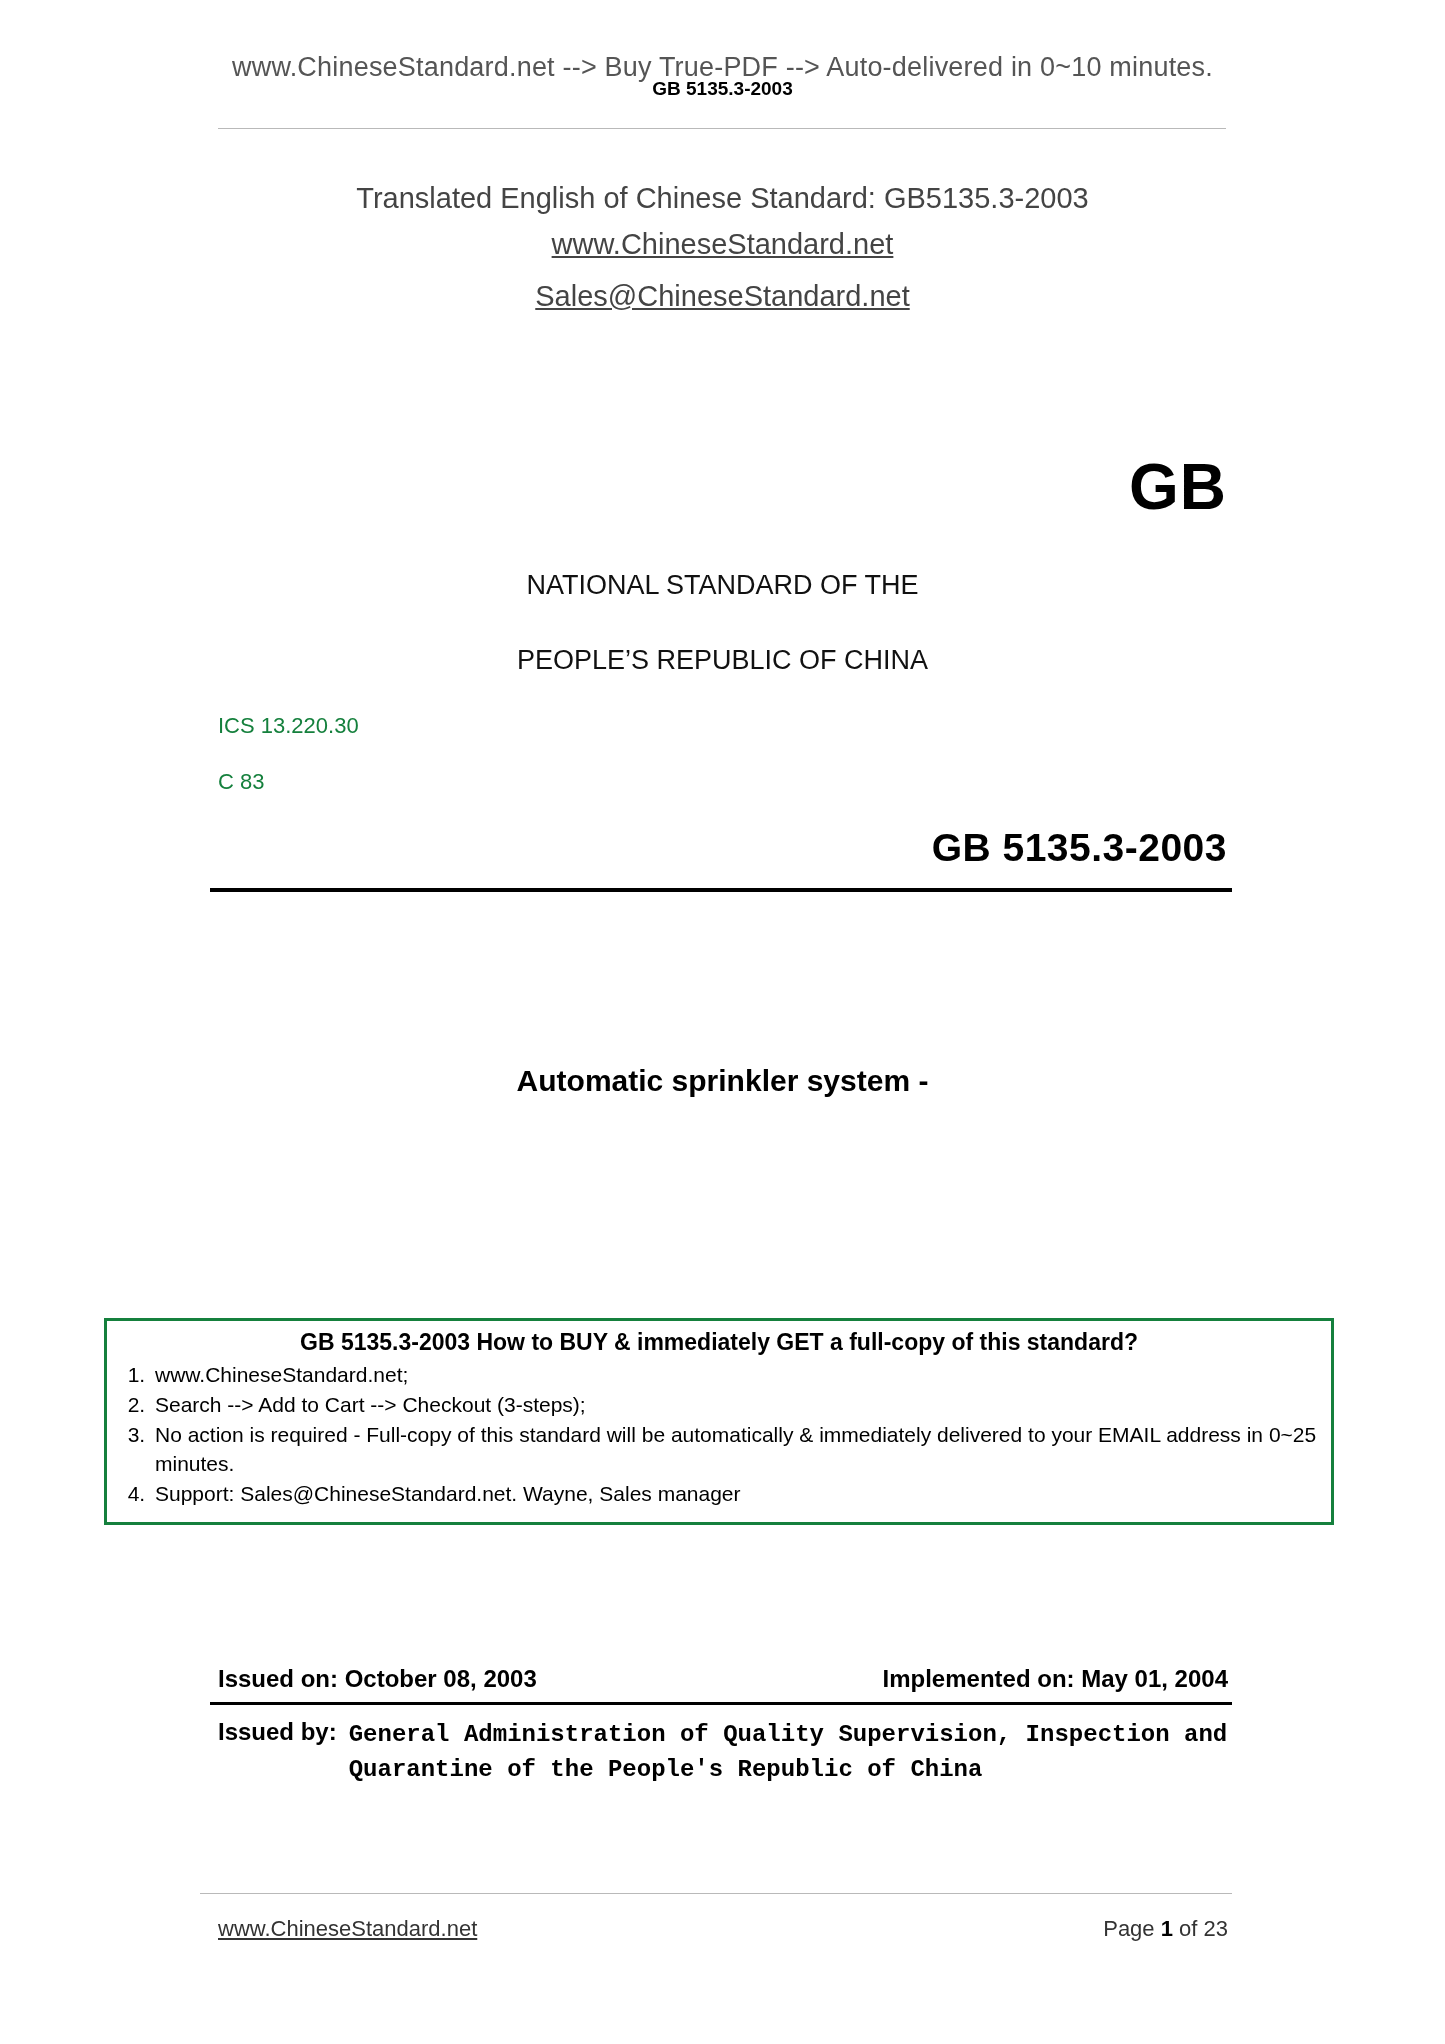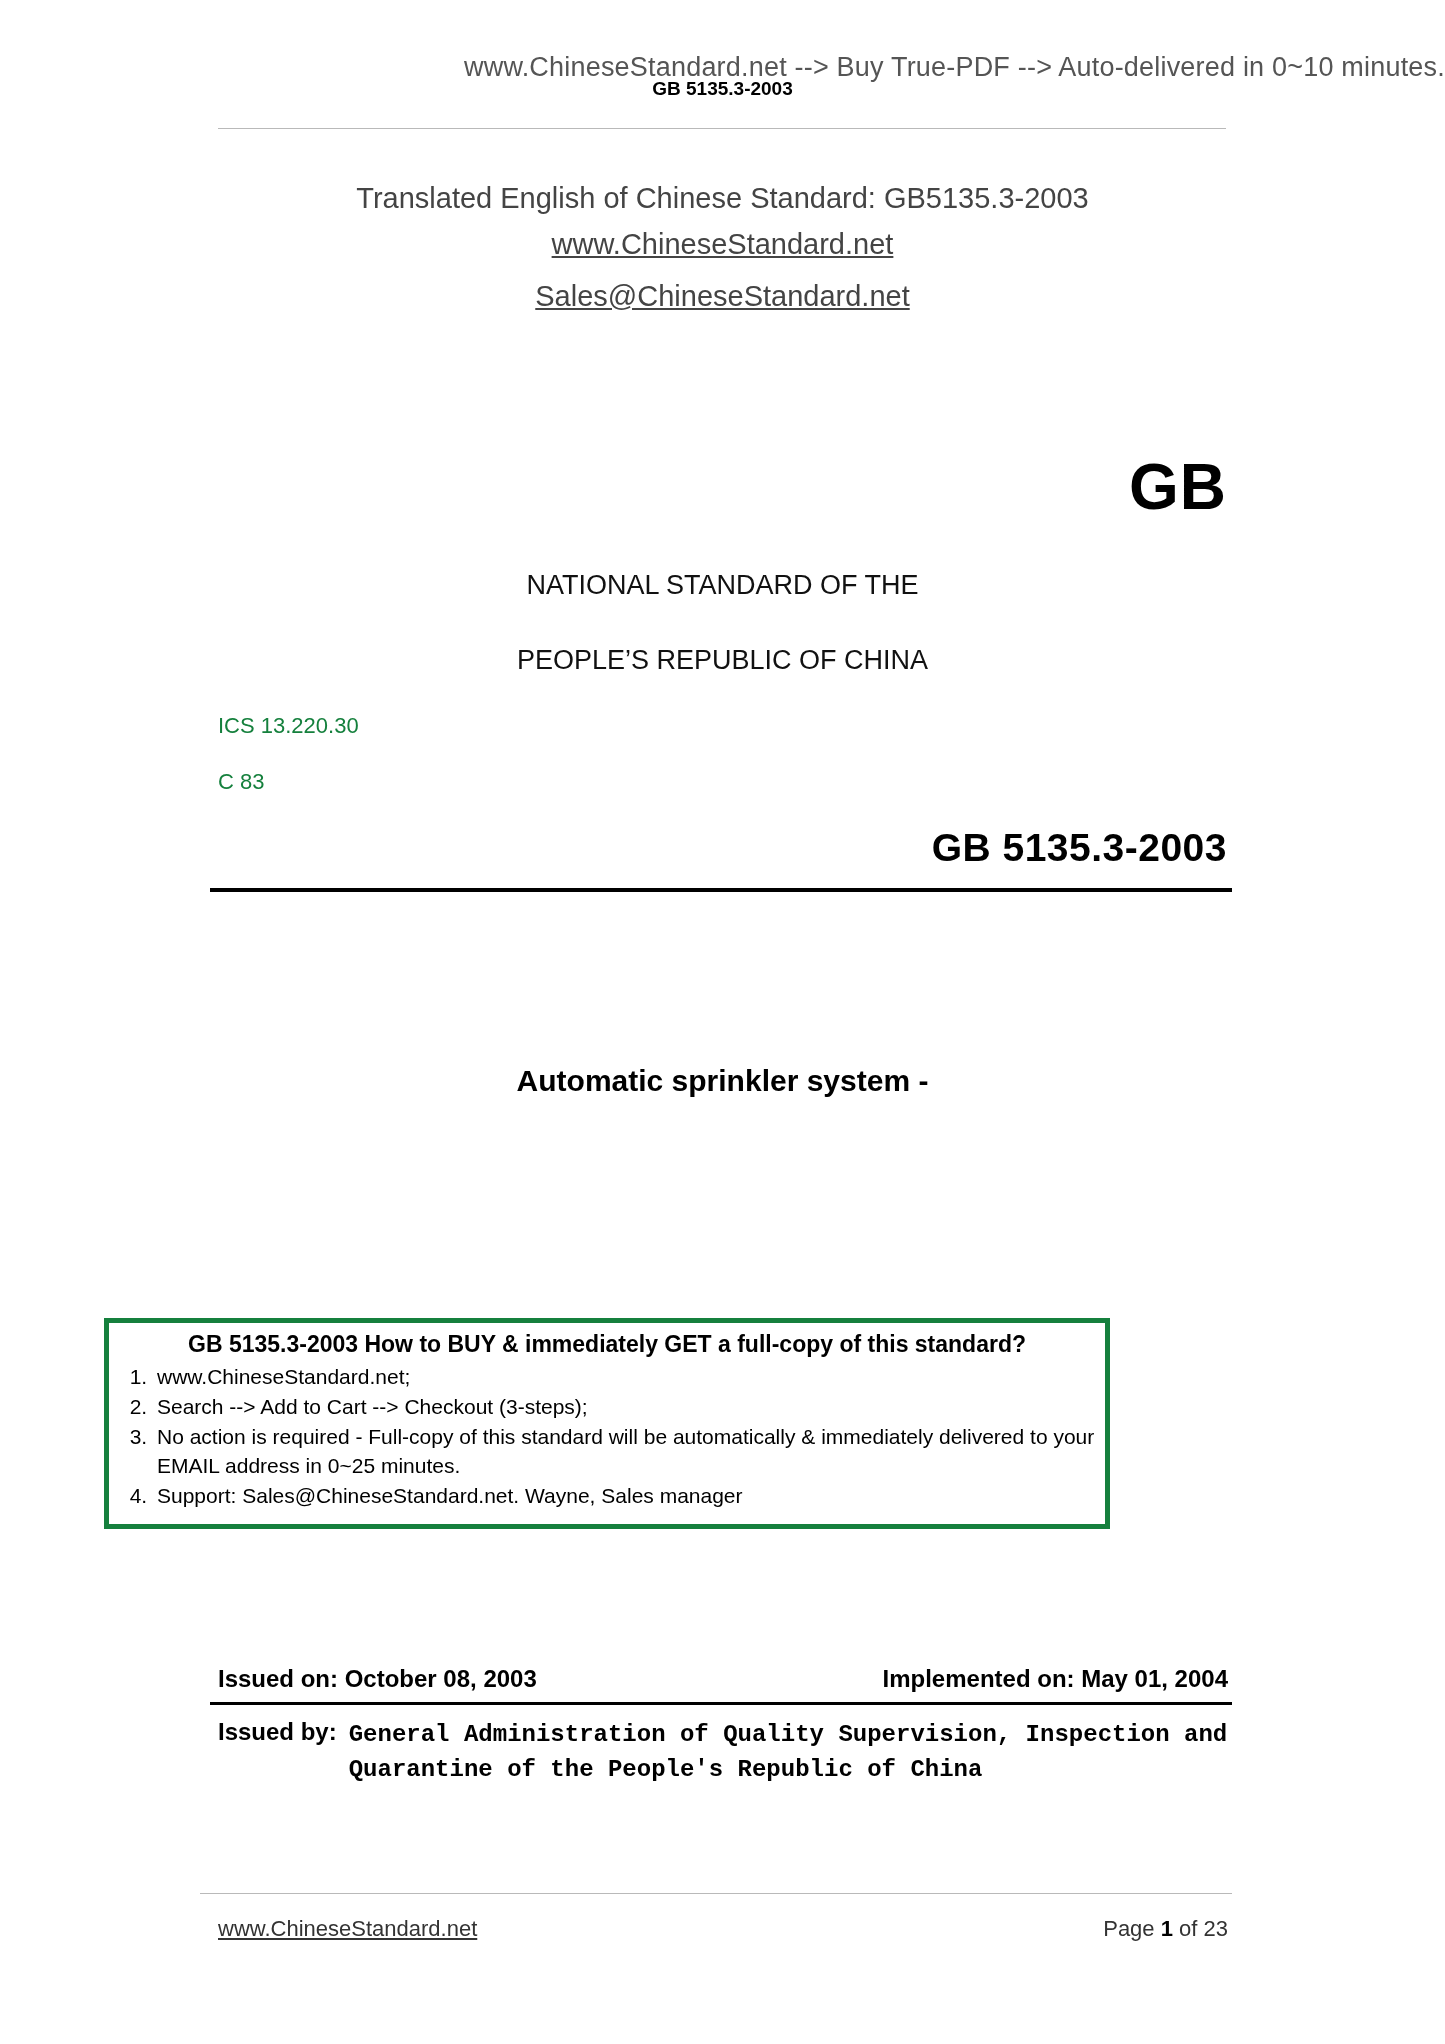--- a/index.html
+++ b/index.html
@@ -19,21 +19,21 @@
     background: #ffffff;
     overflow: hidden;
   }
 
   
   .top-banner {
     position: absolute;
     top: 52px;
     left: 0;
     width: 100%;
-    text-align: right;
+    text-align: center;
     font-size: 27px;
     color: #555555;
     letter-spacing: 0.2px;
   }
   .doc-code-overlay {
     position: absolute;
     top: 78px;
     left: 0;
     width: 100%;
     text-align: center;
@@ -126,22 +126,22 @@
     font-weight: bold;
   }
   .title-line.t1 { top: 1040px; margin-top: 24px; }
   .title-line.t2 { top: 1128px; }
 
   
   .buy-box {
     position: absolute;
     top: 1318px;
     left: 104px;
-    width: 1006px;
-    border: 5px solid #15803d;
+    width: 1230px;
+    border: 3px solid #15803d;
     box-sizing: border-box;
     padding: 8px 10px 12px 10px;
   }
   .buy-title {
     text-align: center;
     font-size: 23px;
     font-weight: bold;
     margin-bottom: 5px;
   }
   .buy-list {

